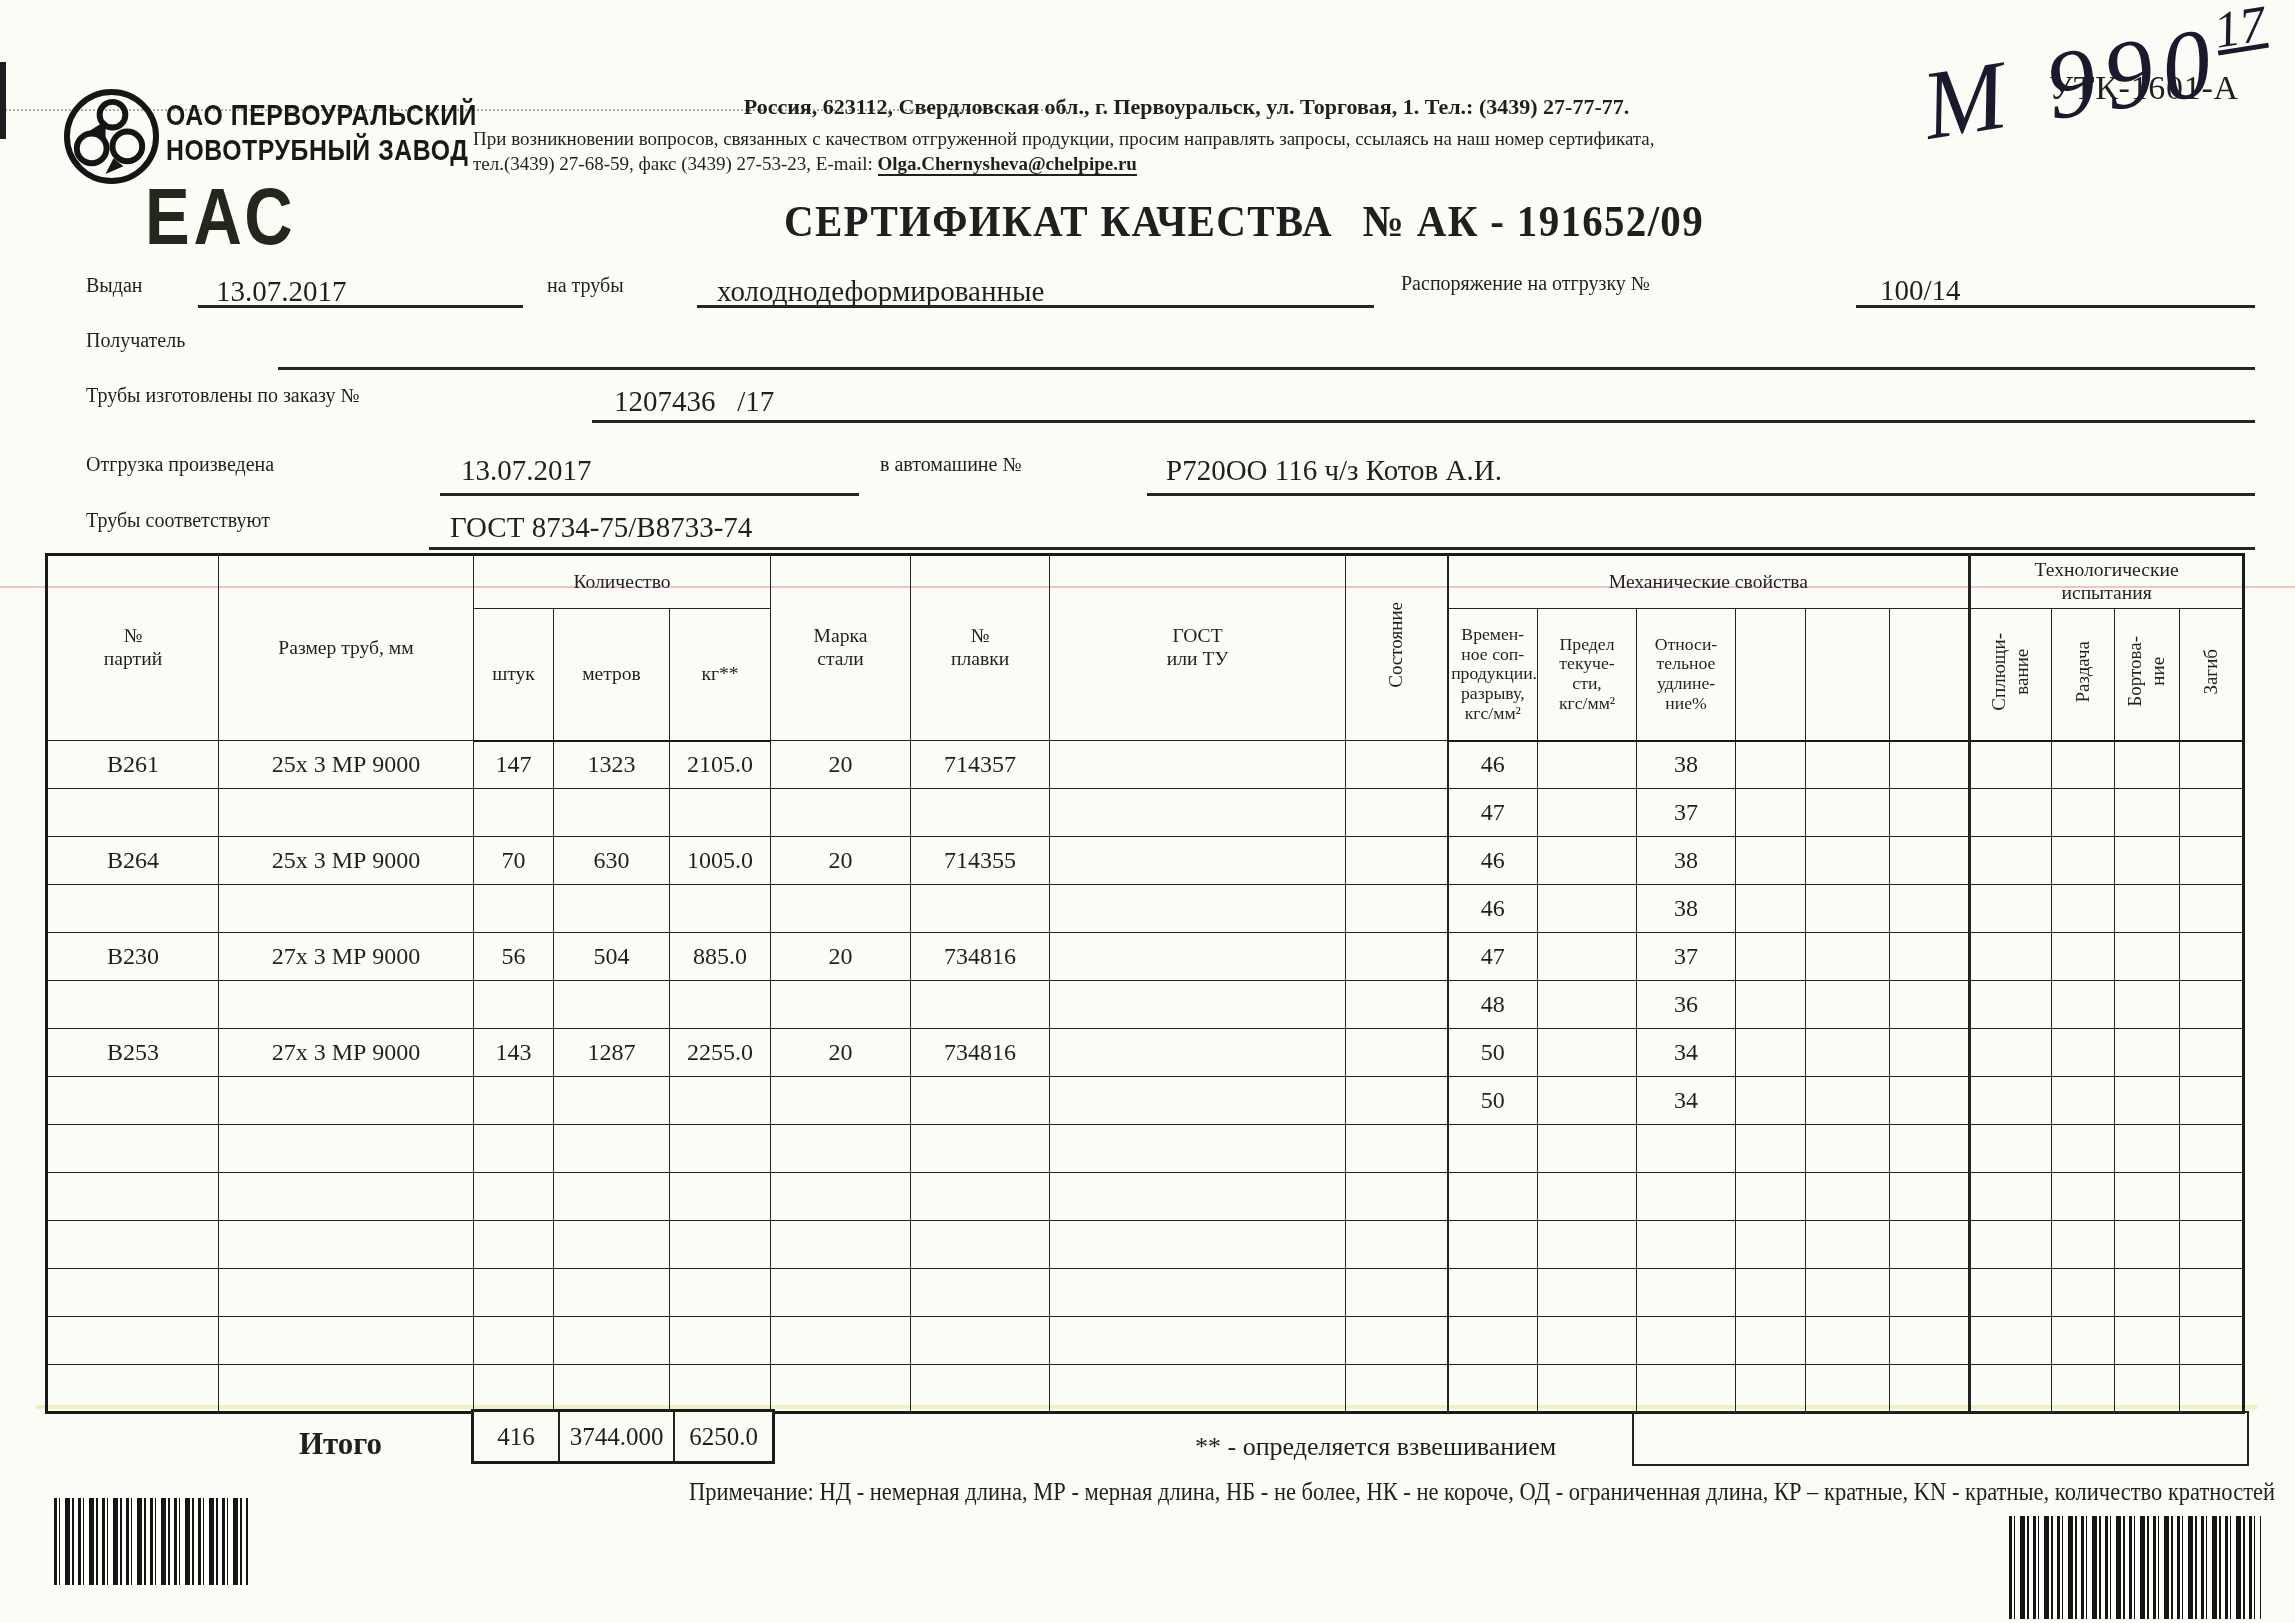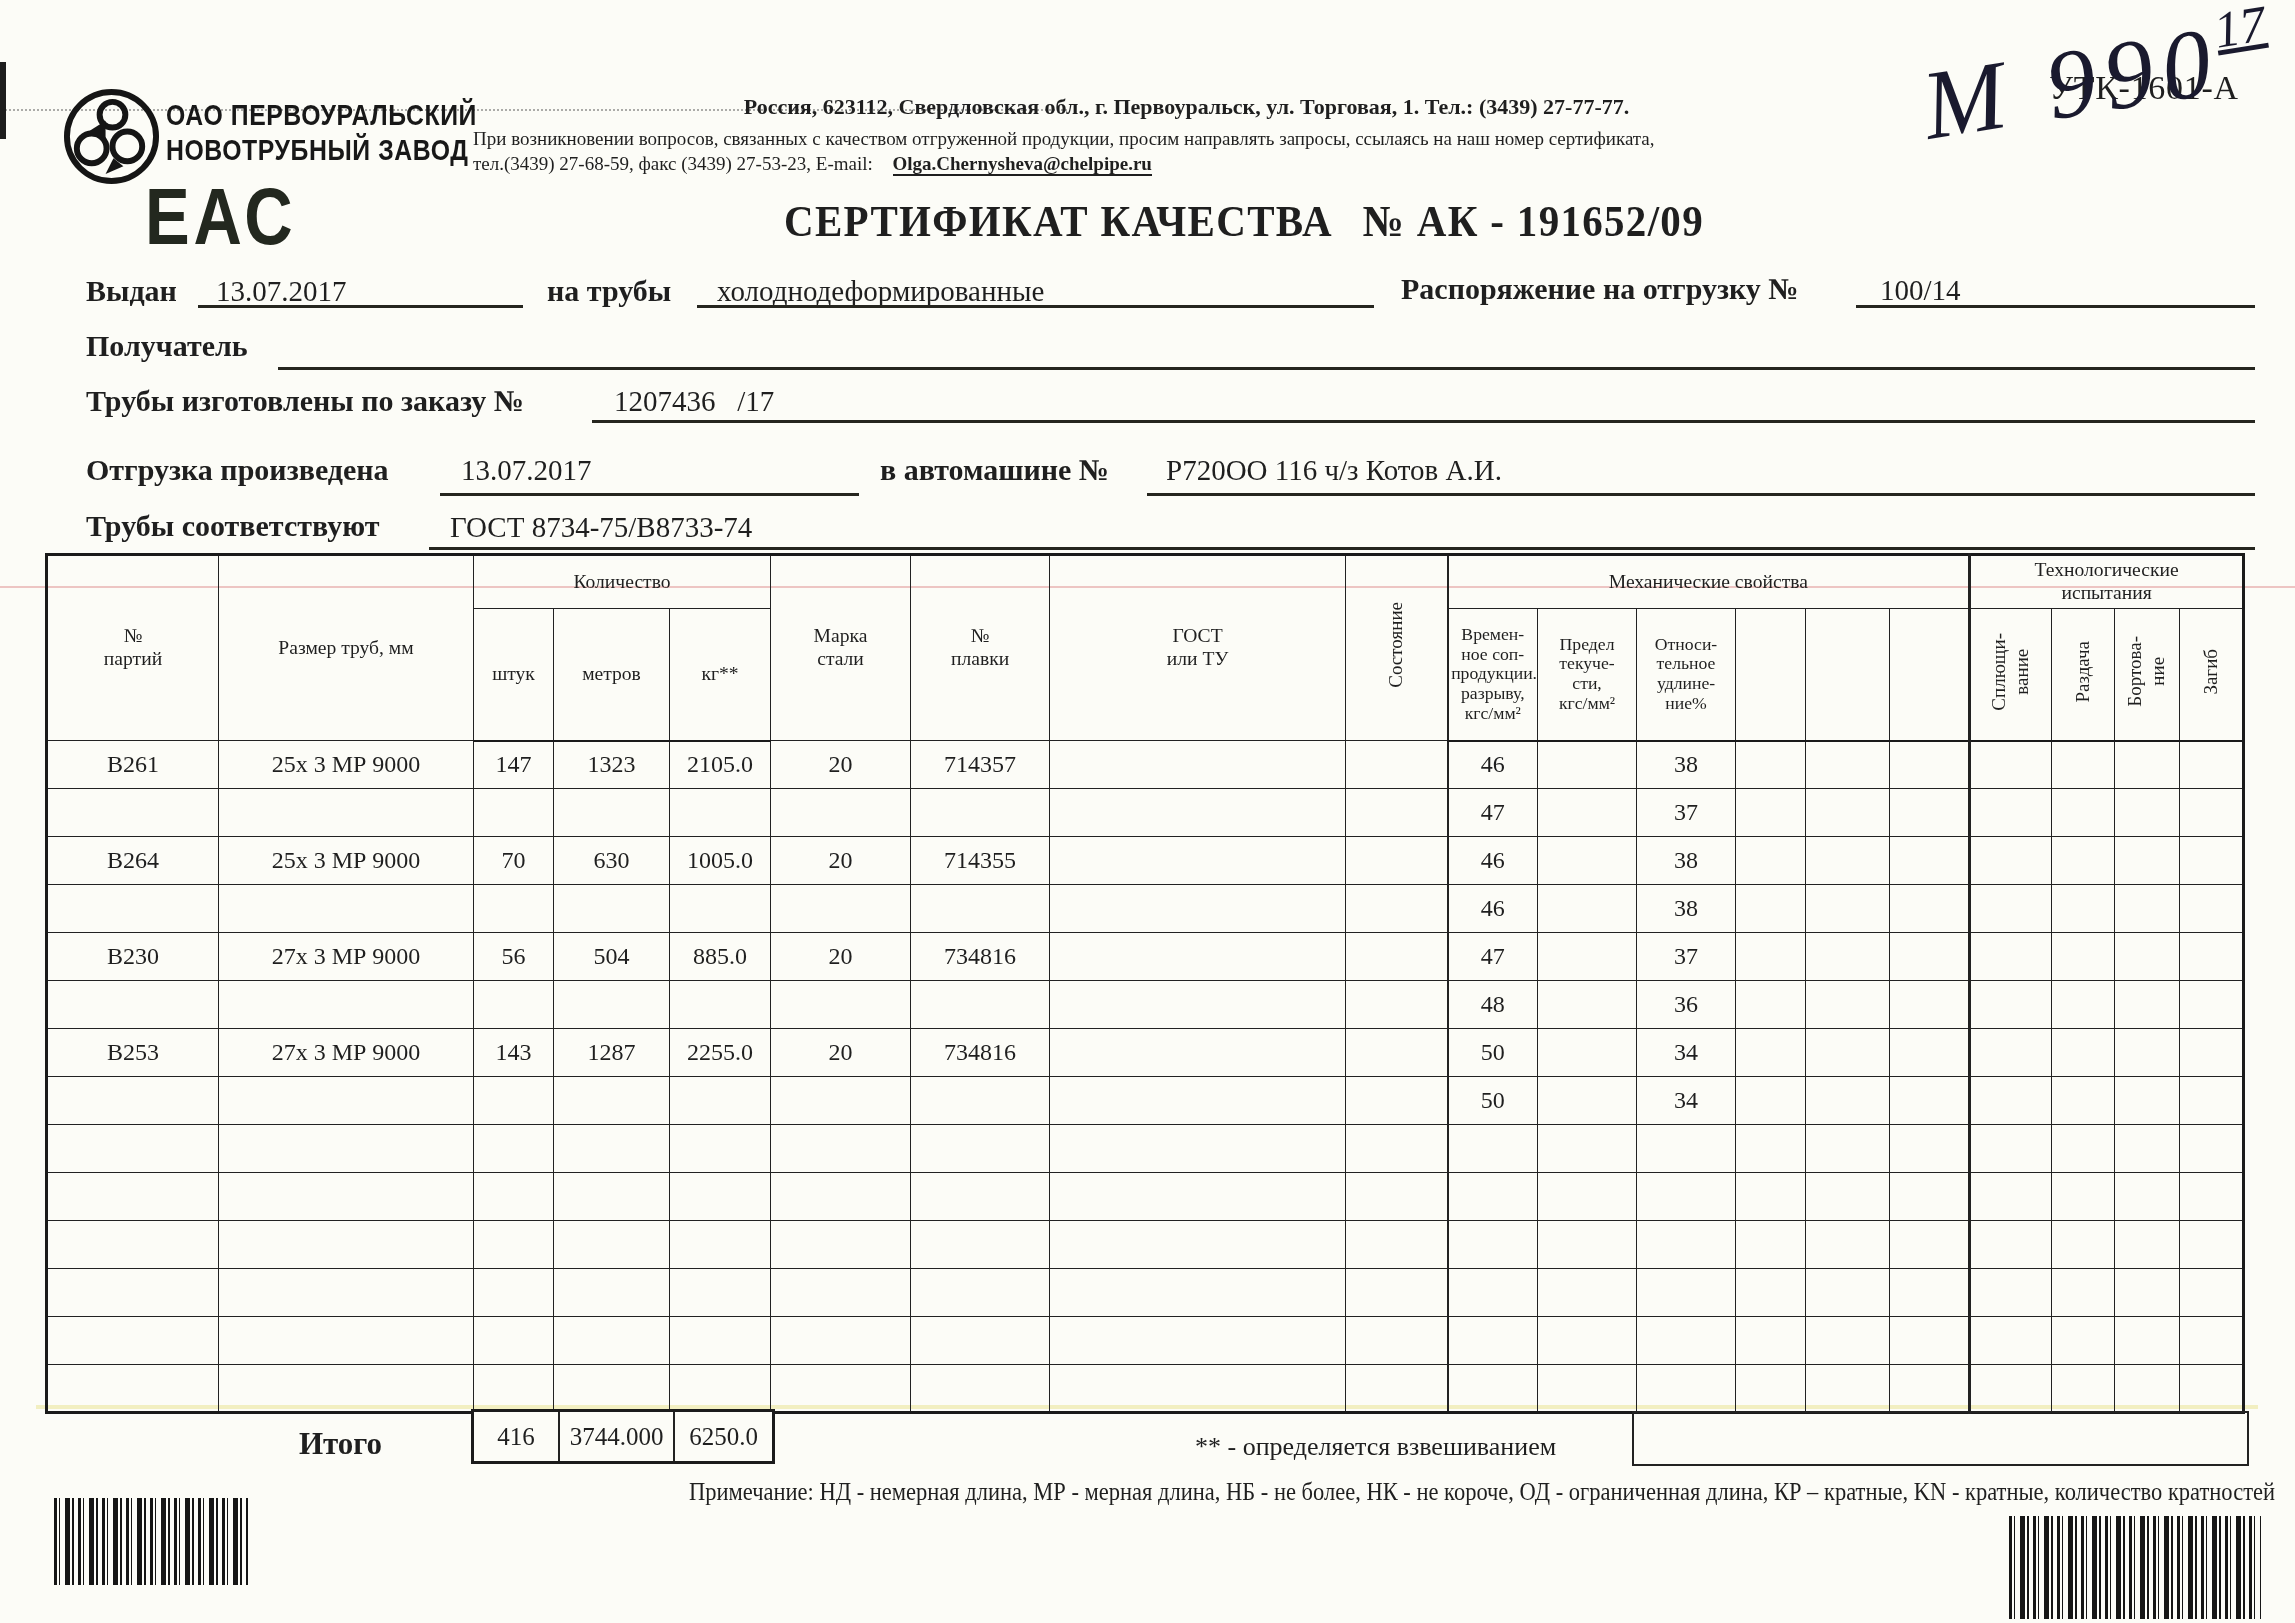--- a/index.html
+++ b/index.html
@@ -18,32 +18,32 @@
   .logo-svg{left:62px;top:87px;}
   .logo-text{left:166px;top:97px;font-family:"Liberation Sans",sans-serif;font-weight:bold;
              font-size:29.5px;line-height:35px;letter-spacing:0.7px;transform:scaleX(.84);
              transform-origin:left top;white-space:pre-line;color:#181818;}
   .eac{left:145px;top:171px;font-family:"Liberation Sans",sans-serif;font-weight:900;
        font-size:67px;letter-spacing:3.9px;transform:scaleY(1.18);transform-origin:left top;color:#23281f;}
   .addr{left:473px;width:1427px;}
   .addr1{top:94px;font-size:22px;font-weight:bold;text-align:center;}
   .addr2{top:128px;font-size:19px;}
   .addr3{top:153px;font-size:19px;}
-  .email{font-weight:bold;border-bottom:2px solid #1f1f1f;margin-left:15px;}
+  .email{font-weight:bold;border-bottom:2px solid #1f1f1f;}
   .handwriting{left:1915px;top:51px;transform:rotate(-9deg);transform-origin:left top;
                color:#1a1a2e;font-style:italic;}
   .hw-main{font-size:98px;letter-spacing:9.2px;}
   .hw-sup{font-size:51px;position:relative;top:-41px;text-decoration:underline;}
 
   .title{left:753px;top:195px;width:982px;text-align:center;font-size:41px;font-weight:bold;
          letter-spacing:1.3px;transform:scaleY(1.08);transform-origin:left top;white-space:nowrap;}
   .title .gap{display:inline-block;width:30px;}
 
   
-  .flabel{font-weight:bold;font-size:30px;white-space:nowrap;}
+  .flabel{font-weight:normal;font-size:20px;white-space:nowrap;}
   .fval{font-size:29px;white-space:pre;}
   .uline{position:absolute;height:2.6px;background:#26261f;}
 
   
   .cert-table{position:absolute;left:45px;top:553px;}
   table{border-collapse:collapse;table-layout:fixed;width:2197px;border:3.3px solid #1a1a1a;}
   th,td{border:1.3px solid #222;padding:0 2.6px;text-align:center;vertical-align:middle;overflow:hidden;}
   tr.h1{height:54px;}
   tr.h2{height:132px;}
   tbody tr{height:48px;}

